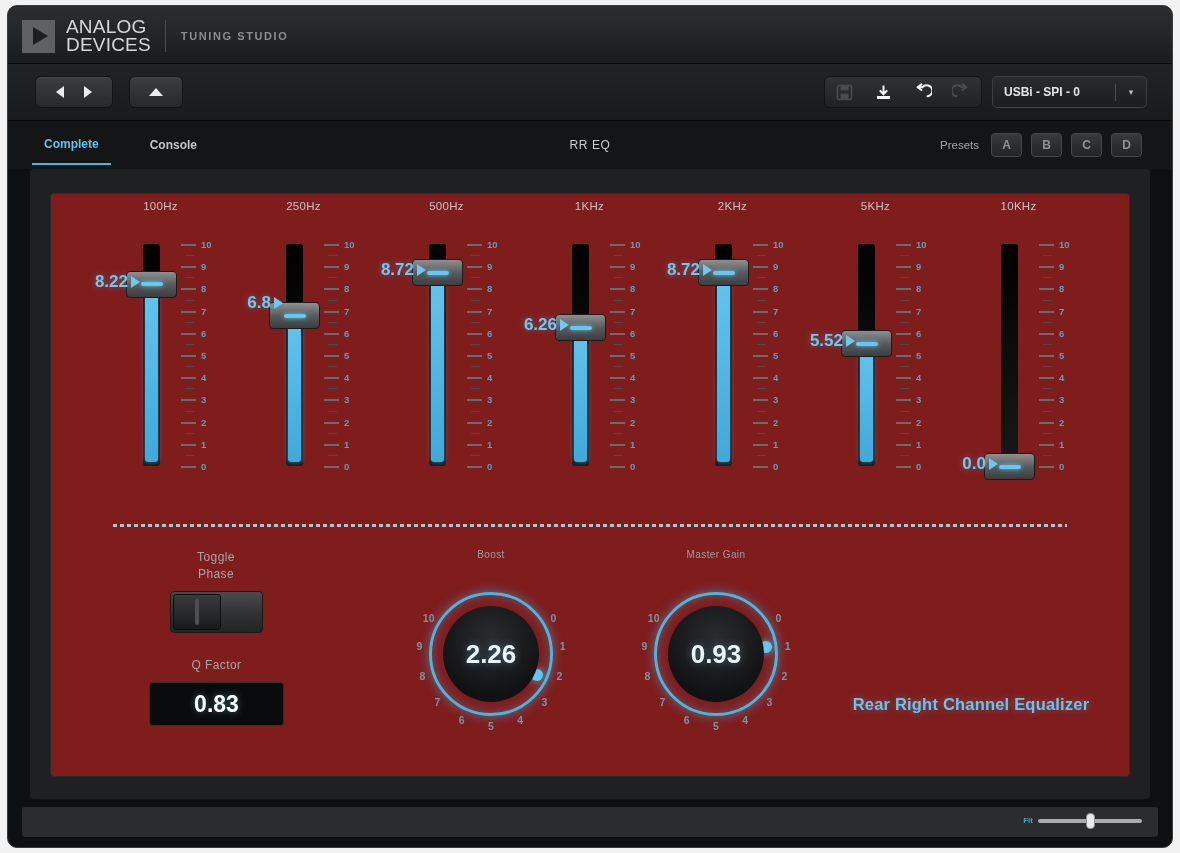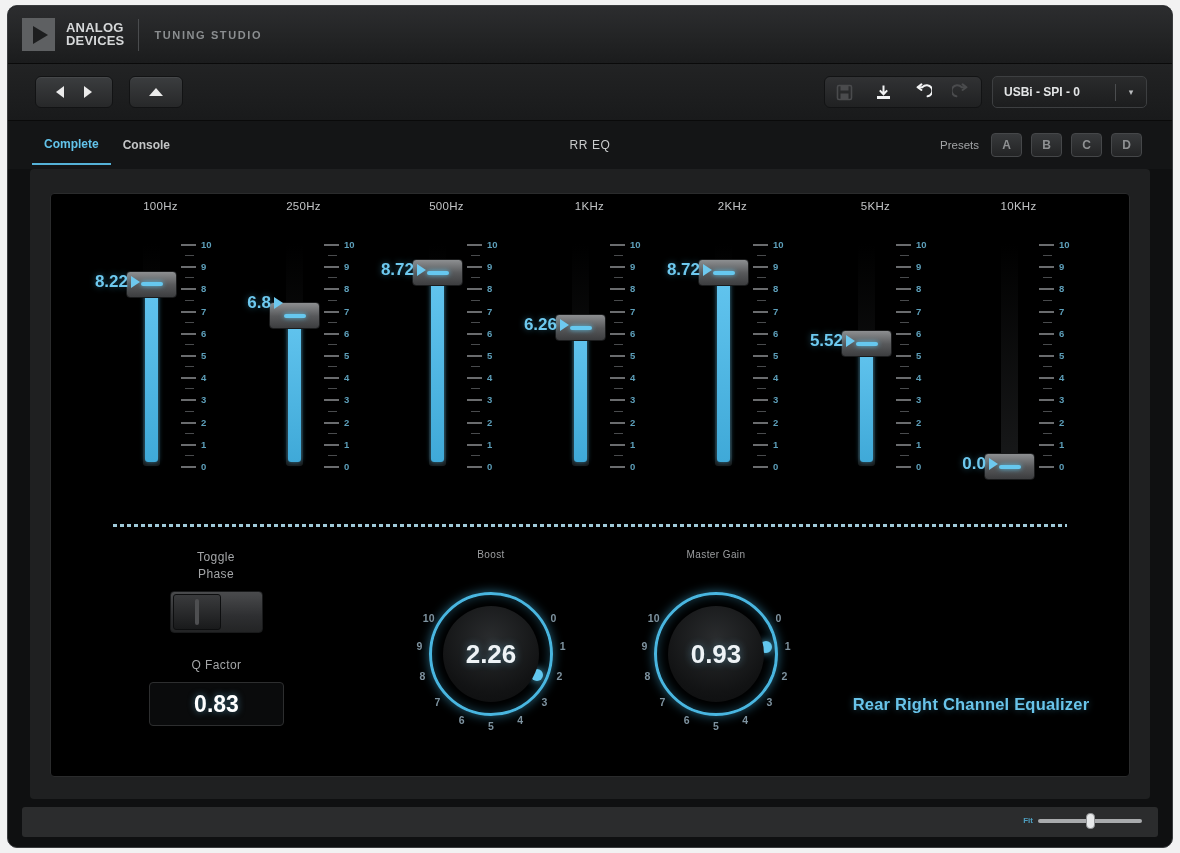--- a/index.html
+++ b/index.html
@@ -27,21 +27,21 @@
   .logo-wrap { position: absolute; left: 14px; top: 12px; display: flex; align-items: center; gap: 11px; }
   .logo-mark {
     width: 33px; height: 33px; background: #5e6062;
     display: flex; align-items: center; justify-content: center;
   }
   .logo-tri {
     width: 0; height: 0; border-left: 15px solid #1d1e1f;
     border-top: 9px solid transparent; border-bottom: 9px solid transparent;
     margin-left: 4px;
   }
-  .logo-text { line-height: 0.97; color: #d6d8d9; font-weight: bold; font-size: 13px; letter-spacing: .2px; }
+  .logo-text { line-height: 0.97; color: #d6d8d9; font-weight: normal; font-size: 19px; letter-spacing: .2px; }
   .logo-div { width: 1px; height: 32px; background: #4a4c4e; margin-left: 3px; }
   .app-subtitle { color: #8b8e90; font-size: 11px; font-weight: bold; letter-spacing: 1.6px; margin-left: 4px; }
 
   .navtabs { position: absolute; right: 8px; top: 14px; display: flex; align-items: flex-end; height: 44px; }
   .navtab {
     height: 34px; min-width: 86px; padding: 0 18px;
     display: flex; align-items: center; justify-content: center;
     color: #b9d9ea; font-size: 12.5px; font-weight: bold;
     background: linear-gradient(#313335, #222324);
     border-radius: 7px 7px 0 0; margin-left: 4px;
@@ -89,21 +89,21 @@
   }
   .device-label { color: #e3e5e6; font-size: 12px; font-weight: bold; padding-left: 11px; flex: 1; }
   .device-sep { width: 1px; height: 17px; background: #4b4d4f; }
   .device-caret { width: 30px; text-align: center; color: #b9bbbd; font-size: 9px; }
 
   
   .tabrow {
     position: absolute; left: 0; top: 115px; width: 100%; height: 48px;
     background: #141516;
   }
-  .subtabs { position: absolute; left: 24px; top: 0; height: 48px; display: flex; align-items: center; }
+  .subtabs { position: absolute; left: 24px; top: 0; height: 48px; display: flex; align-items: center; gap: 27px; }
   .subtab { font-size: 12px; font-weight: bold; color: #c3c5c6; padding: 0 12px; height: 40px;
             display: flex; align-items: center; }
   .subtab.active { color: #62c3ea; border-bottom: 2px solid #55b2d8; }
   .panel-title {
     position: absolute; left: 0; top: 0; width: 100%; height: 48px;
     display: flex; align-items: center; justify-content: center;
     color: #c9cbcc; font-size: 12px; letter-spacing: .6px;
   }
   .presets { position: absolute; right: 30px; top: 0; height: 48px; display: flex; align-items: center; gap: 9px; }
   .presets-label { color: #a3a5a7; font-size: 11.5px; margin-right: 3px; }
@@ -115,21 +115,21 @@
     display: flex; align-items: center; justify-content: center;
   }
 
   
   .stage {
     position: absolute; left: 22px; top: 163px; right: 22px; bottom: 48px;
     background: #1f2021; border-radius: 4px;
   }
   .inner {
     position: absolute; left: 20px; top: 24px; right: 20px; bottom: 22px;
-    background: #000000; border-radius: 4px; border: 1px solid #2a2b2c;
+    background: #7f1d1d; border-radius: 4px; border: 1px solid #2a2b2c;
   }
 
   
   .slider-area { position: absolute; left: 0; top: 6px; width: 100%; height: 300px; }
   .slider-col {
     position: absolute; top: 0; width: 143px; height: 300px;
   }
   .freq-label {
     position: absolute; top: 0; width: 100%; text-align: center;
     color: #c1c3c5; font-size: 11.5px; letter-spacing: .3px;

